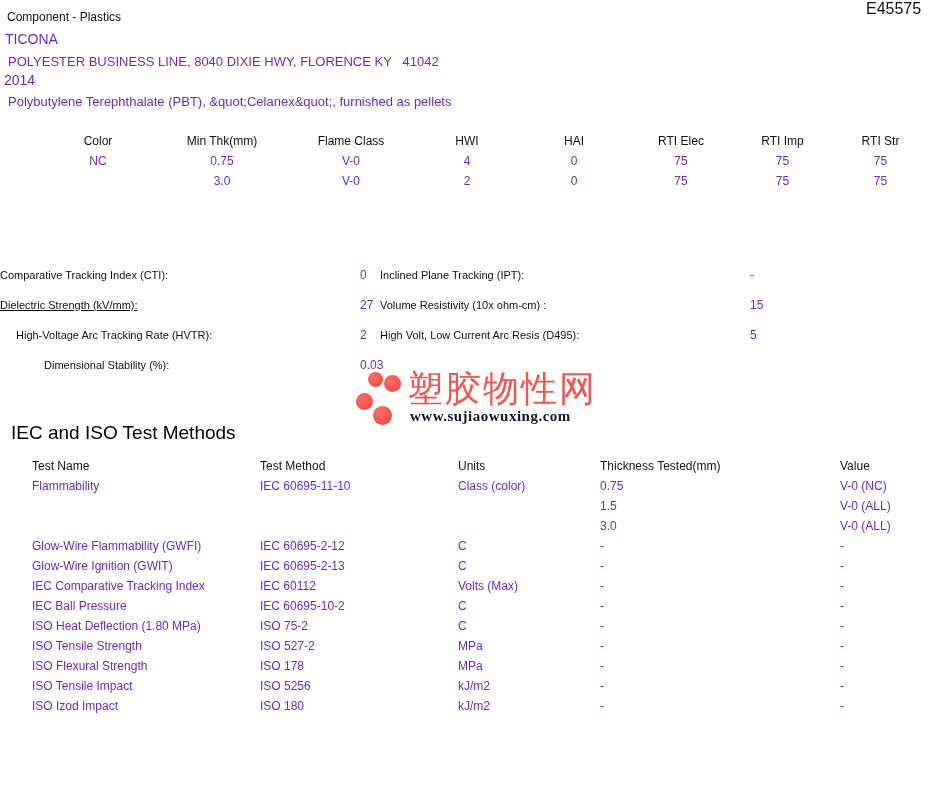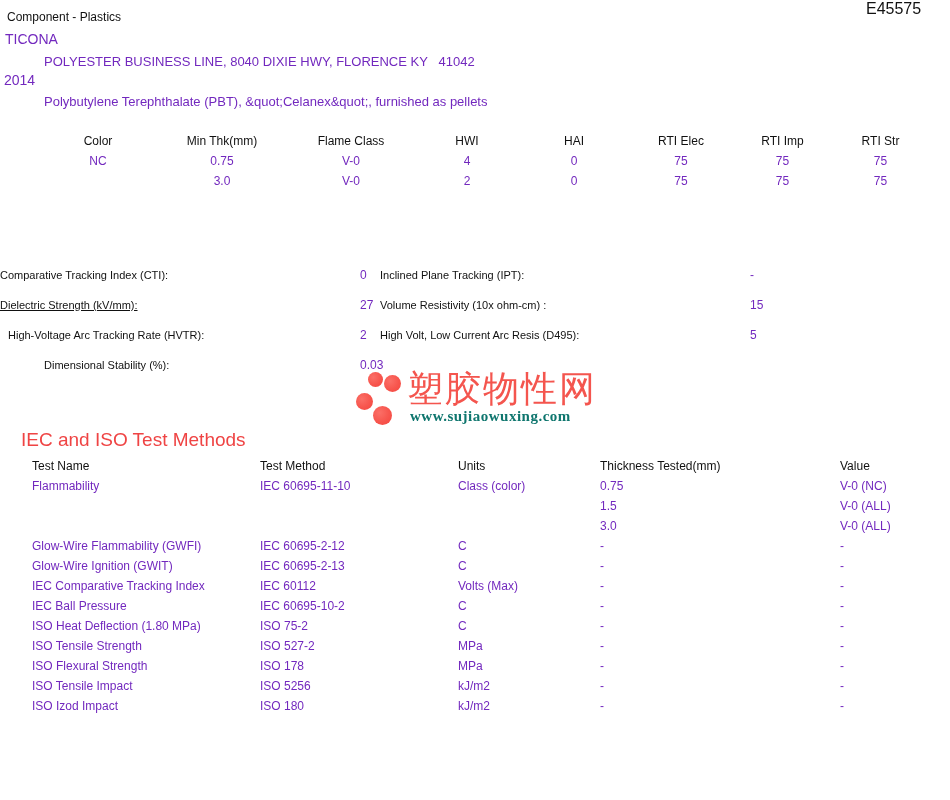--- a/index.html
+++ b/index.html
@@ -6,21 +6,21 @@
     --purple:#7228be;
     --ink:#111111;
   }
   html,body{margin:0;padding:0;}
   body{
     width:950px;height:800px;position:relative;overflow:hidden;
     background:#ffffff;color:var(--ink);
     font-family:"Liberation Sans",sans-serif;
   }
   .abs{position:absolute;}
-  .pre{white-space:pre;margin-left:36px;}
+  .pre{white-space:pre;}
 
   
   #doc-type{left:7px;top:10px;font-size:12px;}
   #file-number{left:866px;top:0;font-size:16px;}
 
   
   #company{left:5px;top:31px;font-size:14px;color:var(--purple);}
   #address{left:8px;top:54px;font-size:13px;color:var(--purple);}
   #year{left:4px;top:72px;font-size:14px;color:var(--purple);}
   #material{left:8px;top:94px;font-size:13px;color:var(--purple);}
@@ -41,24 +41,24 @@
   
   .prop-label{position:absolute;font-size:11px;color:var(--ink);white-space:pre;line-height:20px;height:20px;}
   .prop-value{position:absolute;font-size:12px;color:var(--purple);white-space:pre;line-height:20px;height:20px;}
 
   
   .wm-dot{position:absolute;border-radius:50%;
     background:radial-gradient(circle at 35% 35%, #fb6f67 0%, #f7554d 55%, #f3453e 100%);}
   #wm-name{left:407px;top:369px;font-size:36px;line-height:40px;letter-spacing:2px;
     color:#f4554e;font-weight:400;}
   #wm-url{left:410px;top:408px;font-size:15px;font-family:"Liberation Serif",serif;
-    font-weight:600;color:#0f766e;letter-spacing:0.5px;}
-
-  
-  #section-title{left:21px;top:422px;font-size:19px;color:#ef4444;margin-top:7px;}
+    font-weight:600;color:#0f172a;letter-spacing:0.5px;}
+
+  
+  #section-title{left:11px;top:422px;font-size:19px;color:#000000;}
 </style>
 </head>
 <body>
 
 <div class="abs" id="doc-type">Component - Plastics</div>
 <div class="abs" id="file-number">E45575</div>
 
 <div class="abs" id="company">TICONA</div>
 <div class="abs pre" id="address">POLYESTER BUSINESS LINE, 8040 DIXIE HWY, FLORENCE KY   41042</div>
 <div class="abs" id="year">2014</div>
@@ -109,21 +109,21 @@
         <td>75</td>
       </tr>
     </tbody>
   </table>
 
 <div class="abs" id="properties-section" style="left:0;top:0;width:950px;height:0;">
     <span class="prop-label" style="left: 0px; width: 352px; top: 265px;">Comparative Tracking Index (CTI):</span>
     <span class="prop-value" style="left: 360px; top: 265px;">0</span>
     <span class="prop-label" style="left: 0px; width: 352px; top: 295px; text-decoration: underline;">Dielectric Strength (kV/mm):</span>
     <span class="prop-value" style="left: 360px; top: 295px;">27</span>
-    <span class="prop-label" style="left: 8px; width: 352px; top: 325px;">High-Voltage Arc Tracking Rate (HVTR):</span>
+    <span class="prop-label" style="left: 16px; width: 352px; top: 325px;">High-Voltage Arc Tracking Rate (HVTR):</span>
     <span class="prop-value" style="left: 360px; top: 325px;">2</span>
     <span class="prop-label" style="left: 0px; width: 352px; top: 355px; margin-left: 44px;">Dimensional Stability (%):</span>
     <span class="prop-value" style="left: 360px; top: 355px;">0.03</span>
     <span class="prop-label" style="left: 380px; width: 362px; top: 265px;">Inclined Plane Tracking (IPT):</span>
     <span class="prop-value" style="left: 750px; top: 265px;">-</span>
     <span class="prop-label" style="left: 380px; width: 362px; top: 295px;">Volume Resistivity (10x ohm-cm) :</span>
     <span class="prop-value" style="left: 750px; top: 295px;">15</span>
     <span class="prop-label" style="left: 380px; width: 362px; top: 325px;">High Volt, Low Current Arc Resis (D495):</span>
     <span class="prop-value" style="left: 750px; top: 325px;">5</span>
   </div>

